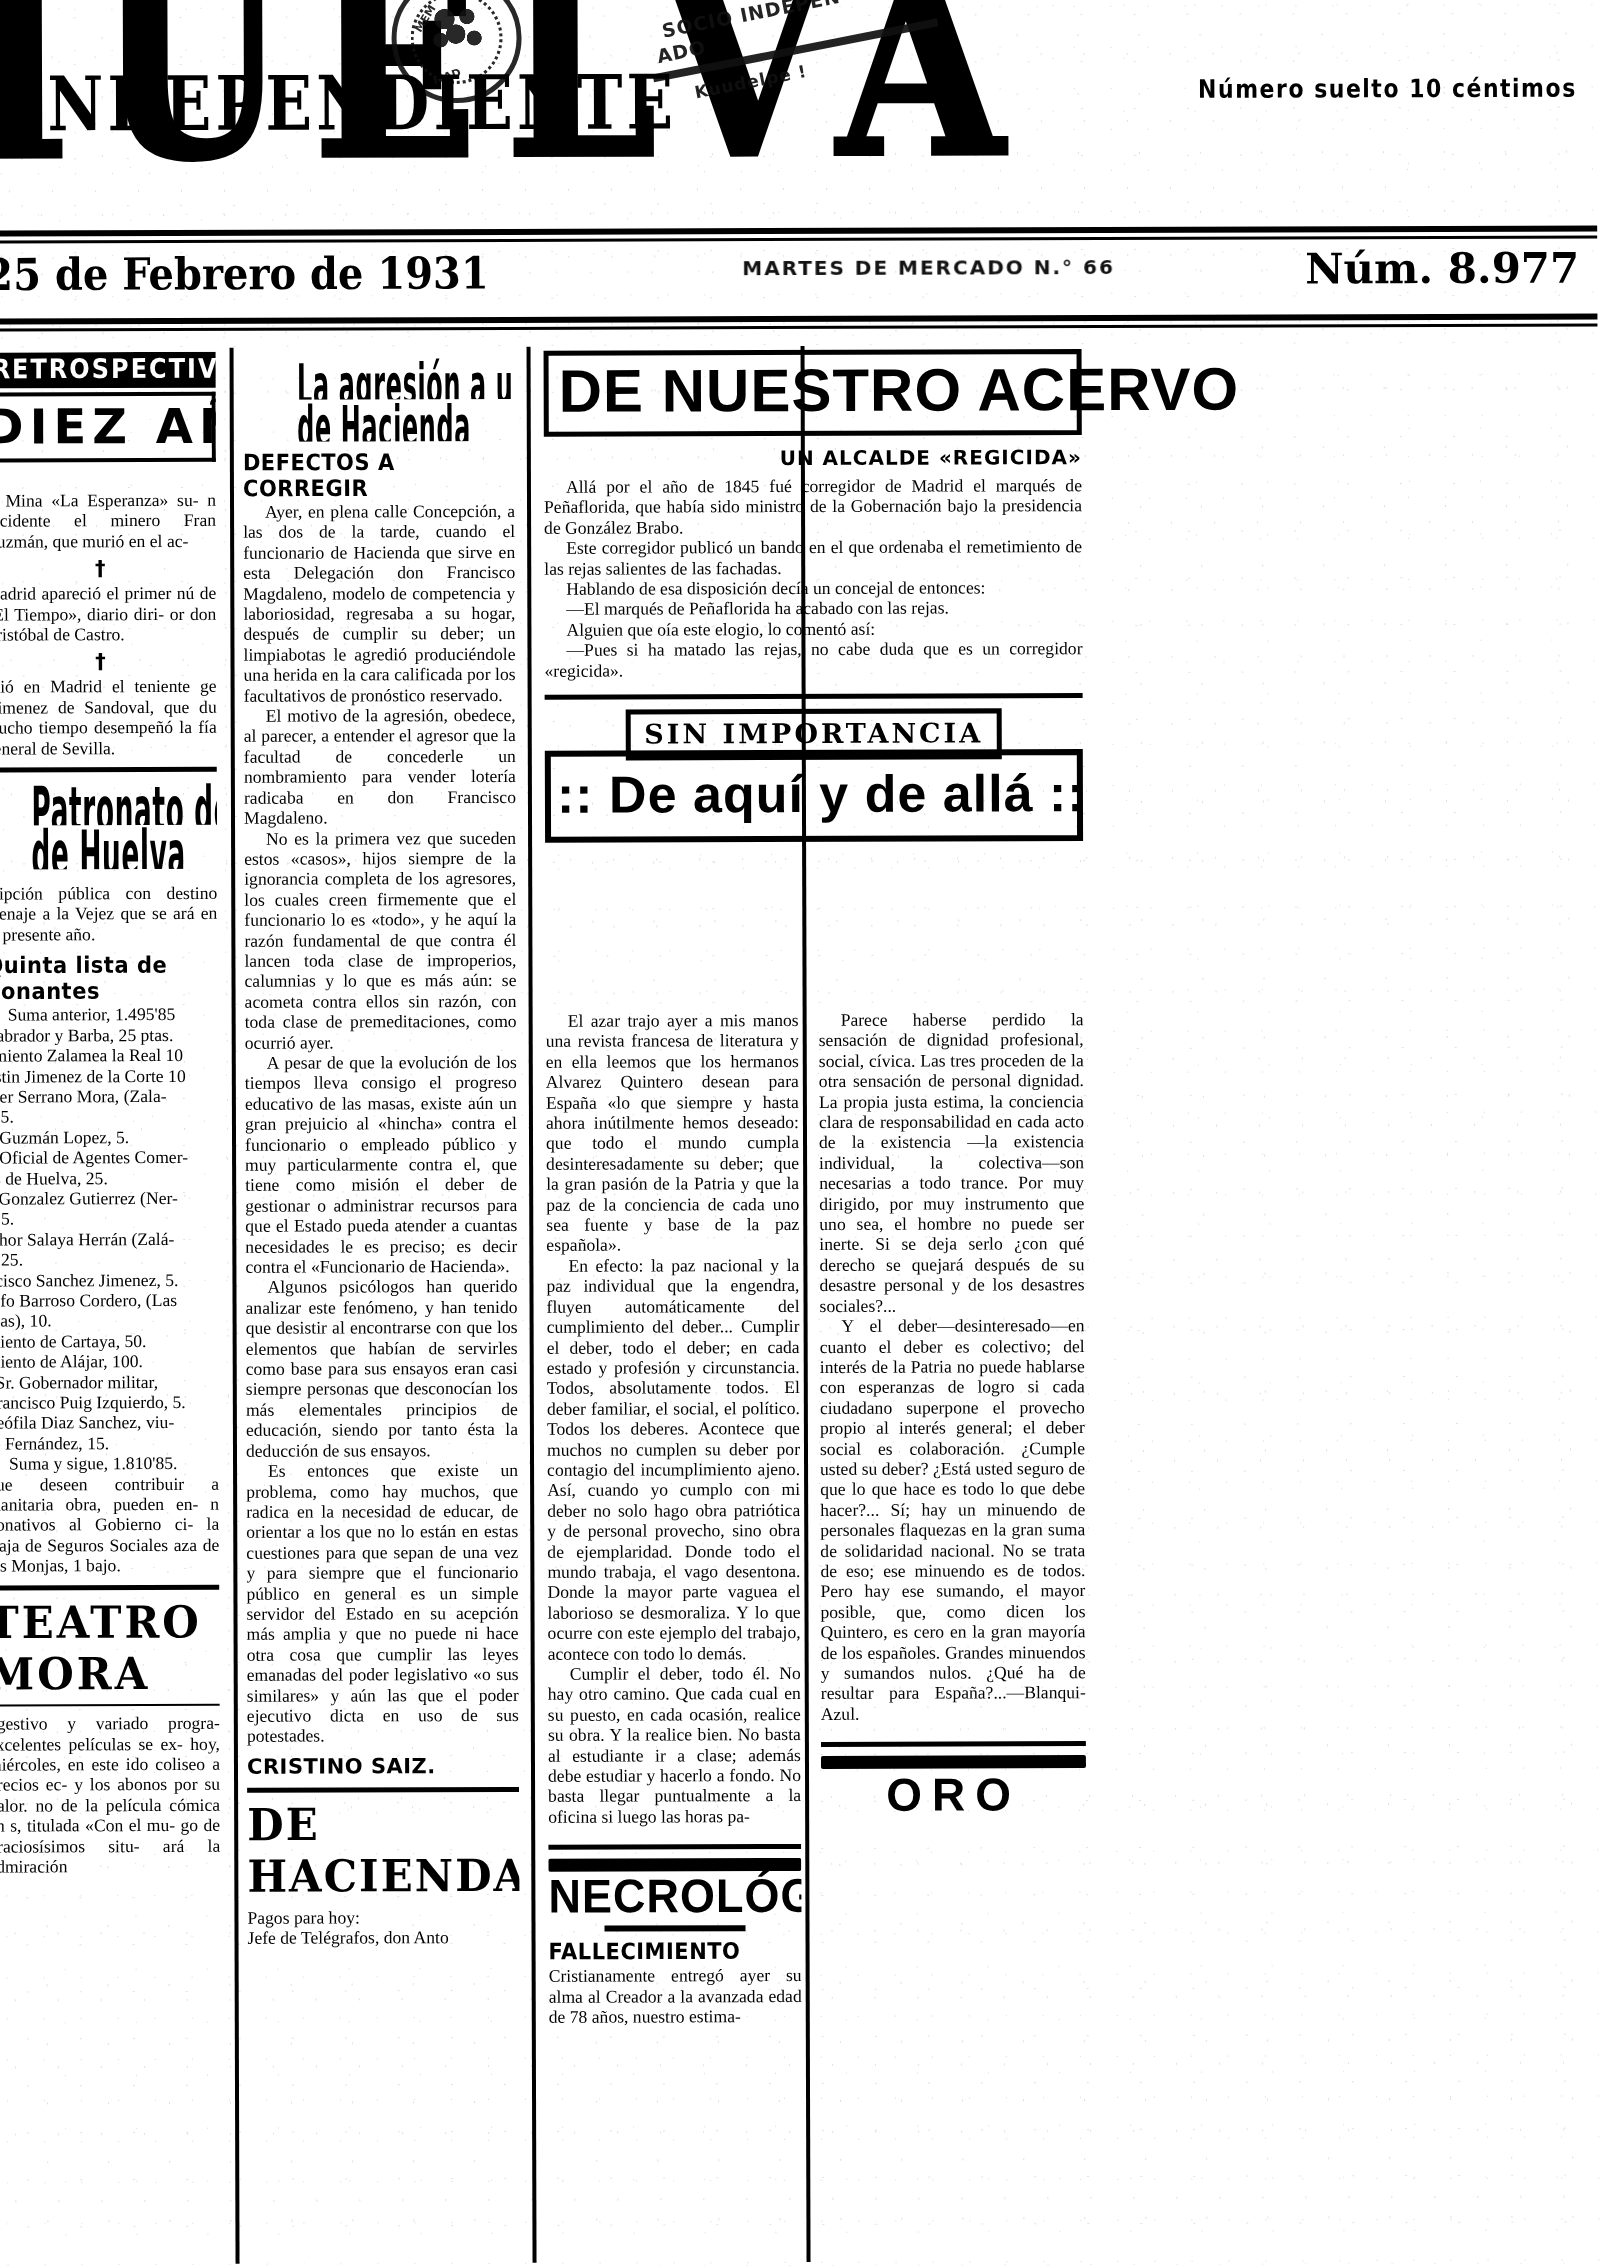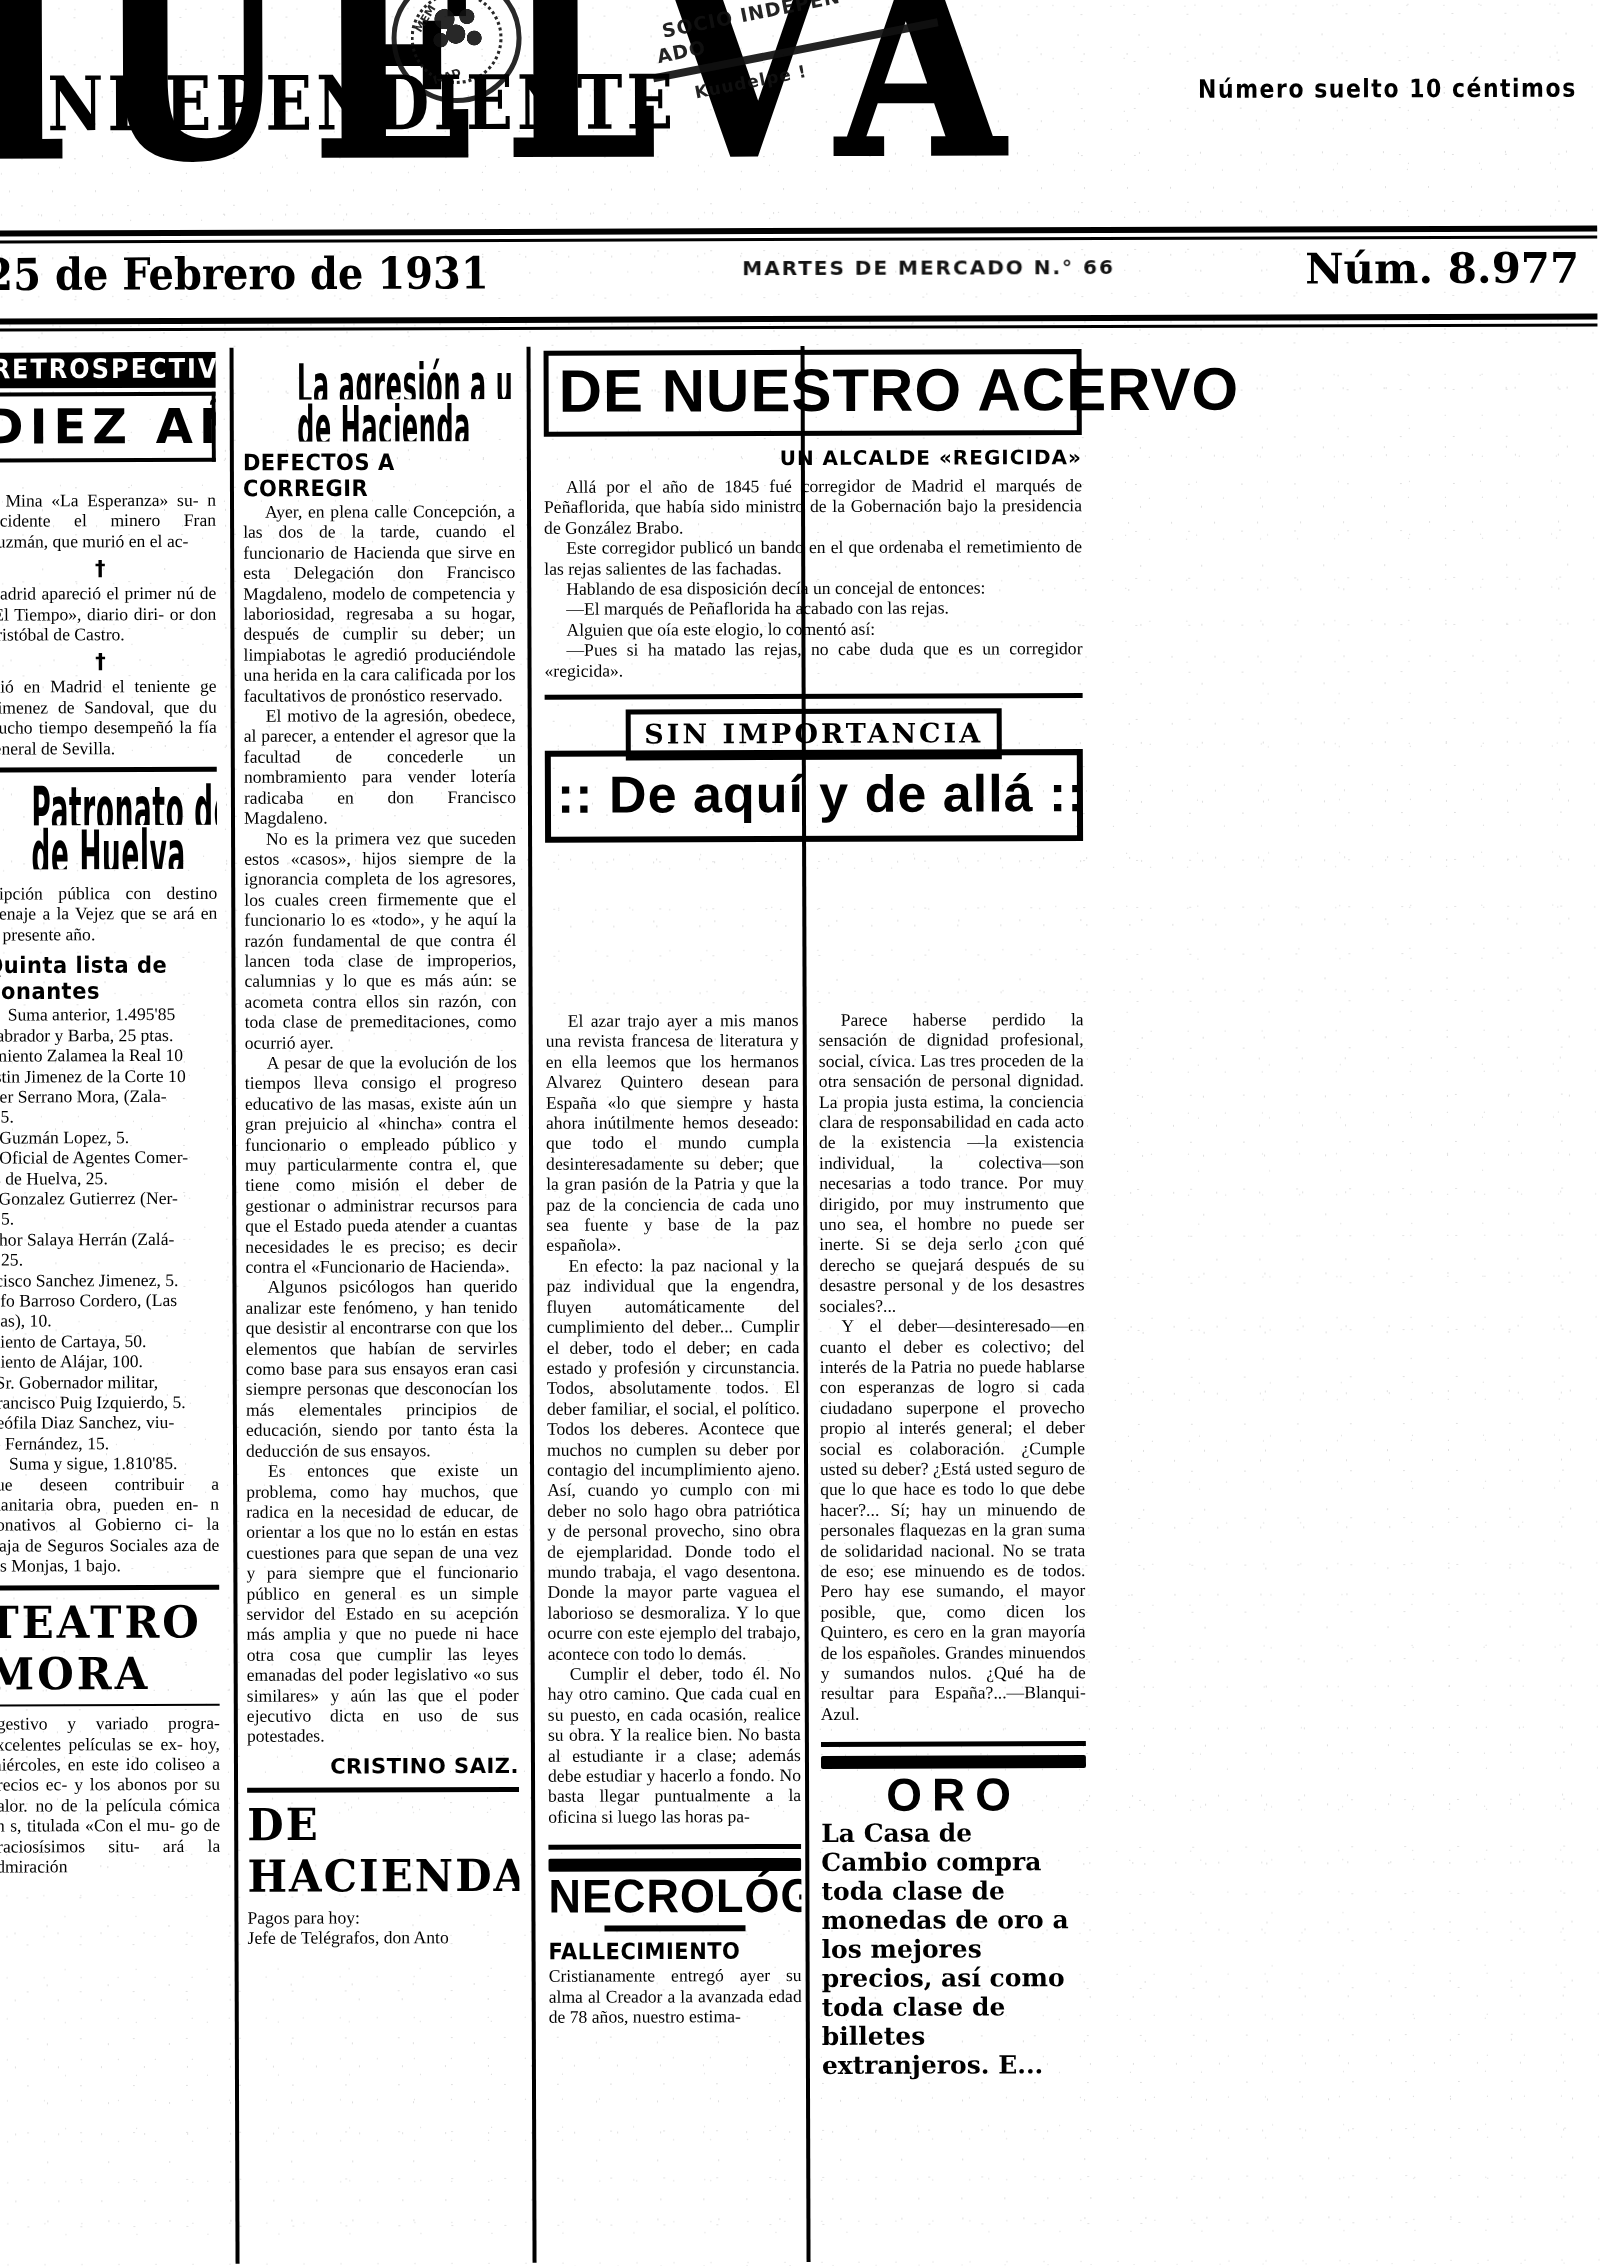--- a/index.html
+++ b/index.html
@@ -139,21 +139,21 @@
   }
   .cond-wrap{text-align:center;overflow:hidden;}
   .headline-cond{font-size:44px;line-height:40px;}
   .subhead{
     font-family:"DejaVu Sans",sans-serif;font-weight:bold;
     font-size:21px;letter-spacing:.5px;margin:10px 0 2px 0;
     transform:scaleY(1.08);transform-origin:left;
   }
   .byline{
     font-family:"DejaVu Sans",sans-serif;font-weight:bold;
-    font-size:21px;text-align:right;margin-top:8px;letter-spacing:.5px;
+    font-size:21px;text-align:left;margin-top:8px;letter-spacing:.5px;
   }
   .sec-head-thin{
     font-family:"DejaVu Serif",serif;font-weight:bold;
     font-size:42px;letter-spacing:1px;text-align:center;margin:4px 0 2px 0;
     transform:scaleY(1.05);
   }
 
   
   .span34{position:absolute;left:546px;width:538px;}
   .acervo-box{
@@ -389,19 +389,18 @@
 
     <div class="col c4" style="top:660px;height:1256px;">
       <div class="body-txt">
         <p>Parece haberse perdido la sensación de dignidad profesional, social, cívica. Las tres proceden de la otra sensación de personal dignidad. La propia justa estima, la conciencia clara de responsabilidad en cada acto de la existencia —la existencia individual, la colectiva—son necesarias a todo trance. Por muy dirigido, por muy instrumento que uno sea, el hombre no puede ser inerte. Si se deja serlo ¿con qué derecho se quejará después de su desastre personal y de los desastres sociales?...</p>
         <p>Y el deber—desinteresado—en cuanto el deber es colectivo; del interés de la Patria no puede hablarse con esperanzas de logro si cada ciudadano superpone el provecho propio al interés general; el deber social es colaboración. ¿Cumple usted su deber? ¿Está usted seguro de que lo que hace es todo lo que debe hacer?... Sí; hay un minuendo de personales flaquezas en la gran suma de solidaridad nacional. No se trata de eso; ese minuendo es de todos. Pero hay ese sumando, el mayor posible, que, como dicen los Quintero, es cero en la gran mayoría de los españoles. Grandes minuendos y sumandos nulos. ¿Qué ha de resultar para España?...—Blanqui-Azul.</p>
       </div>
 
       <div class="hr-thick" style="margin-top:18px;"></div>
       <div class="blob-rule"></div>
       <div class="oro-head">ORO</div>
-      <div class="oro-body">La Casa de Cambio compra toda clase de monedas de oro a los mejores precios, así como toda clase de billetes extranjeros. E...</div>
     </div>
 
   </div>
 
   <div class="grain"></div>
 </div>
 
 </body></html>

